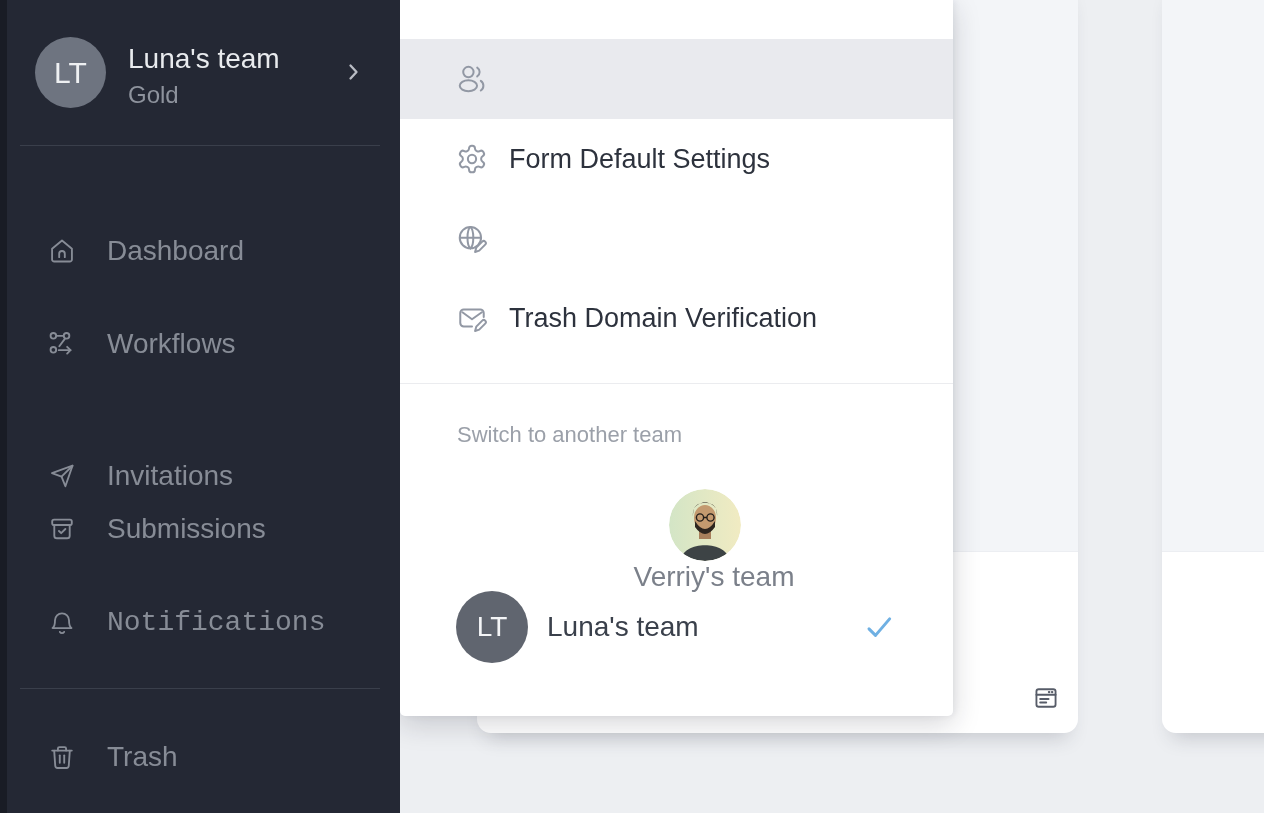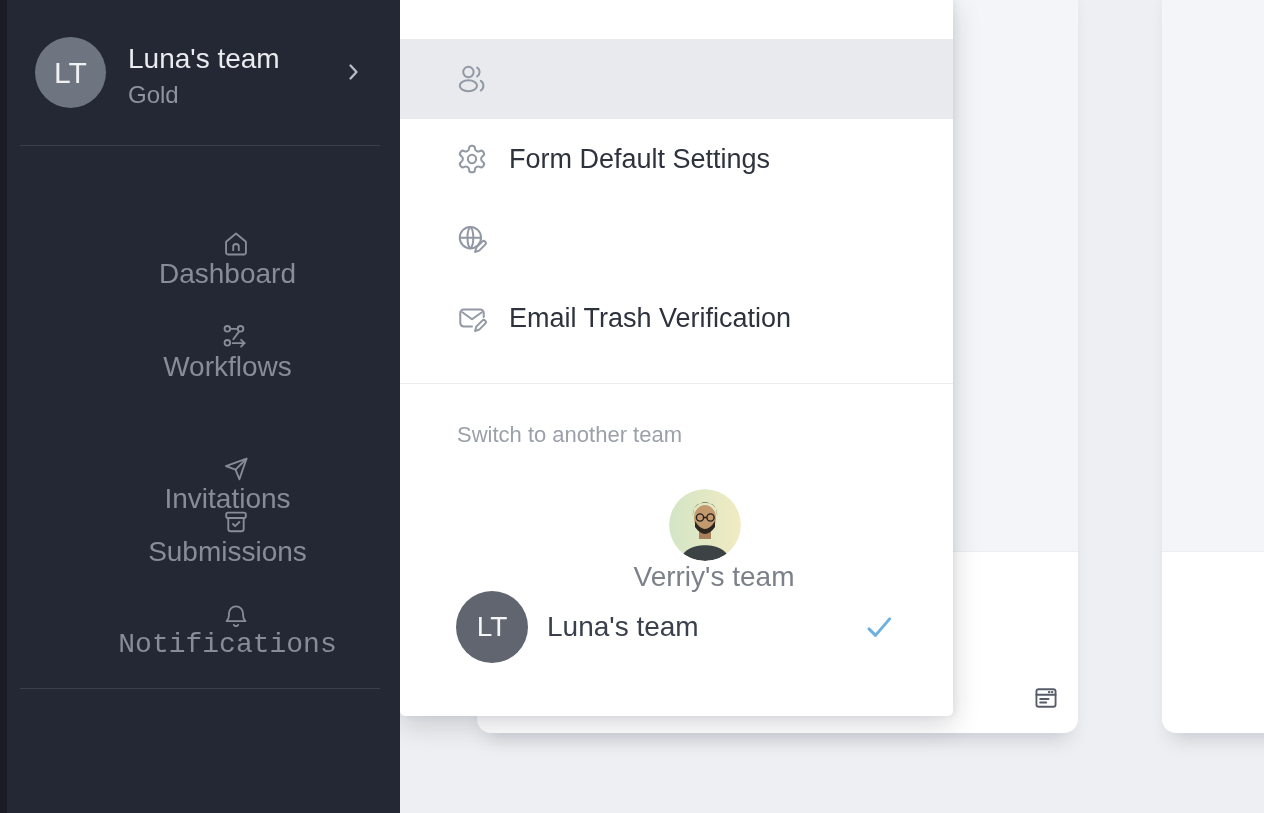--- a/index.html
+++ b/index.html
@@ -103,22 +103,22 @@
     position: absolute; left: 341px; top: 40px; width: 24px; height: 24px;
     color: #b9bcc4;
   }
   .side-divider {
     position: absolute; left: 20px; width: 360px; height: 1px; background: #3a3f4b;
   }
   .divider-1 { top: 145px; }
   .divider-2 { top: 688px; }
 
   .nav-item {
-    position: absolute; left: 12px; width: 100%; height: 42px;
-    display: flex; align-items: center; cursor: pointer; flex-direction: column;
+    position: absolute; left: 0; width: 100%; height: 42px;
+    display: flex; align-items: center; cursor: pointer;
   }
   .nav-item .ni {
     width: 28px; height: 28px; flex: 0 0 28px; margin-left: 48px; color: #878c96;
   }
   .nav-item .nlabel { margin-left: 31px; font-size: 28px; color: #878c96; }
 
   .nav-0 { top: 230px; } .nav-1 { top: 323px; } .nav-2 { top: 415px; margin-top: 40px; }
   .nav-3 { top: 508px; text-align: center; } .nav-4 { top: 601px; font-family: Liberation Mono, monospace; } .nav-trash { top: 736px; }
 
   svg { display: block; width: 100%; height: 100%; }
@@ -181,21 +181,21 @@
     </div>
 
     <div class="menu-row" style="top:278px">
       <span class="mi">
         <svg viewBox="0 0 24 24" fill="none" stroke="currentColor" stroke-width="1.5" stroke-linecap="round" stroke-linejoin="round">
           <path d="M20.8 11.3 V8.2 a2.6 2.6 0 0 0-2.6-2.6 H5.8 A2.6 2.6 0 0 0 3.2 8.2 v7.6 a2.6 2.6 0 0 0 2.6 2.6 h6.2"></path>
           <path d="M4.8 7.7 l7.2 5.2 7.4-5.2"></path>
           <path d="M14.3 21.7 l.9-3.2 4.5-4.5 a1.55 1.55 0 0 1 2.2 2.2 l-4.5 4.5 z" fill="#ffffff"></path>
         </svg>
       </span>
-      <span class="mlabel">Email Trash Verification</span>
+      <span class="mlabel">Trash Domain Verification</span>
     </div>
 
     <div class="menu-divider"></div>
 
     <div class="switch-label">Switch to another team</div>
 
     <div class="team-row team-row-verriy">
       <span class="team-avatar">
         <svg viewBox="0 0 72 72">
           <defs>
@@ -304,15 +304,27 @@
         <svg viewBox="0 0 24 24" fill="none" stroke="currentColor" stroke-width="1.6" stroke-linecap="round" stroke-linejoin="round">
           <path d="M18 10.6 a6 6 0 0 0-12 0 c0 5.4-2.1 6.6-2.1 6.6 h16.2 s-2.1-1.2-2.1-6.6"></path>
           <path d="M10.2 20.5 a2.1 2.1 0 0 0 3.6 0"></path>
         </svg>
       </span>
       <span class="nlabel">Notifications</span>
     </div>
 
     <div class="side-divider divider-2"></div>
 
+    <div class="nav-item nav-trash">
+      <span class="ni">
+        <svg viewBox="0 0 24 24" fill="none" stroke="currentColor" stroke-width="1.6" stroke-linecap="round" stroke-linejoin="round">
+          <path d="M3.6 6.5 h16.8"></path>
+          <path d="M8.5 6.5 V4.8 a1.3 1.3 0 0 1 1.3-1.3 h4.4 a1.3 1.3 0 0 1 1.3 1.3 v1.7"></path>
+          <path d="M18.7 6.5 l-.9 13 a2 2 0 0 1-2 1.9 H8.2 a2 2 0 0 1-2-1.9 l-.9-13"></path>
+          <line x1="10.1" y1="10.6" x2="10.1" y2="17"></line>
+          <line x1="13.9" y1="10.6" x2="13.9" y2="17"></line>
+        </svg>
+      </span>
+      <span class="nlabel">Trash</span>
+    </div>
 
   </div>
 </div>
 
 </body></html>

